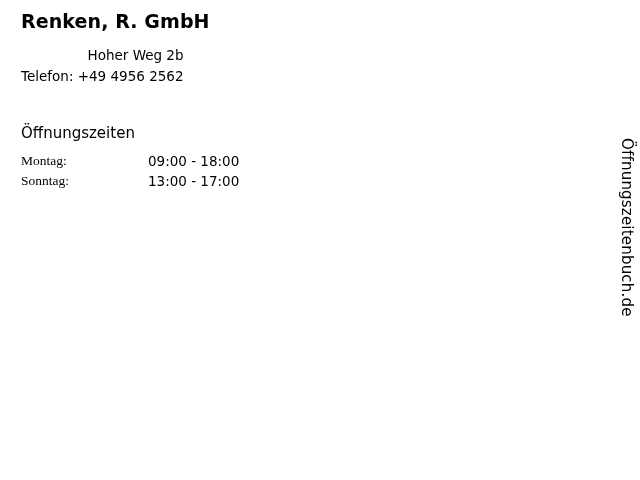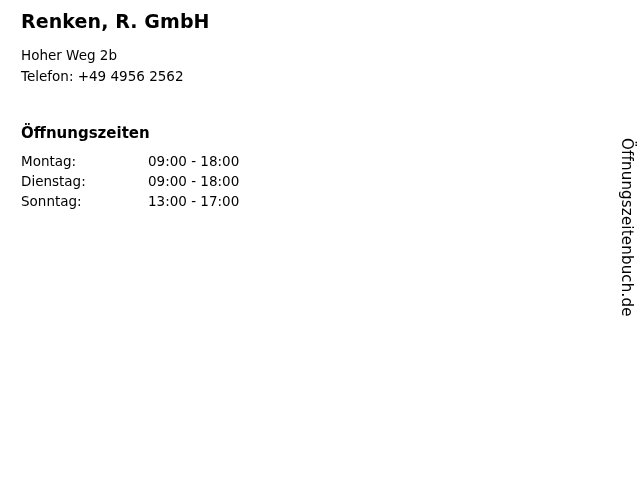--- a/index.html
+++ b/index.html
@@ -29,47 +29,49 @@
     font-size: 19px;
     font-weight: bold;
     letter-spacing: 0.1px;
   }
   .address-block {
     position: absolute;
     left: 21px;
     top: 45px;
     font-size: 13.5px;
     line-height: 21px;
+    text-align: right;
   }
   .address-line {
     white-space: nowrap;
   }
   .hours-heading {
     position: absolute;
     left: 21px;
     top: 124px;
     font-size: 15px;
-    font-weight: bold;
+    font-weight: normal;
   }
   .hours-table {
     position: absolute;
     left: 21px;
     top: 153px;
     border-collapse: collapse;
     font-size: 13.5px;
   }
   .hours-table td {
     padding: 0;
     height: 20px;
     vertical-align: top;
     white-space: nowrap;
   }
   .day-cell {
     width: 127px;
     padding-right: 4px;
+    font-family: Liberation Serif, serif;
   }
   .time-cell {
     width: 140px;
   }
   .watermark {
     position: absolute;
     right: 4px;
     top: 138px;
     font-size: 15px;
     color: #000000;
@@ -93,24 +95,20 @@
 
   <div class="hours-heading">Öffnungszeiten</div>
 
   <table class="hours-table">
     <tbody>
       <tr>
         <td class="day-cell">Montag:</td>
         <td class="time-cell">09:00 - 18:00</td>
       </tr>
       <tr>
-        <td class="day-cell">Dienstag:</td>
-        <td class="time-cell">09:00 - 18:00</td>
-      </tr>
-      <tr>
         <td class="day-cell">Sonntag:</td>
         <td class="time-cell">13:00 - 17:00</td>
       </tr>
     </tbody>
   </table>
 
   <div class="watermark">Öffnungszeitenbuch.de</div>
 
 </div>
 

